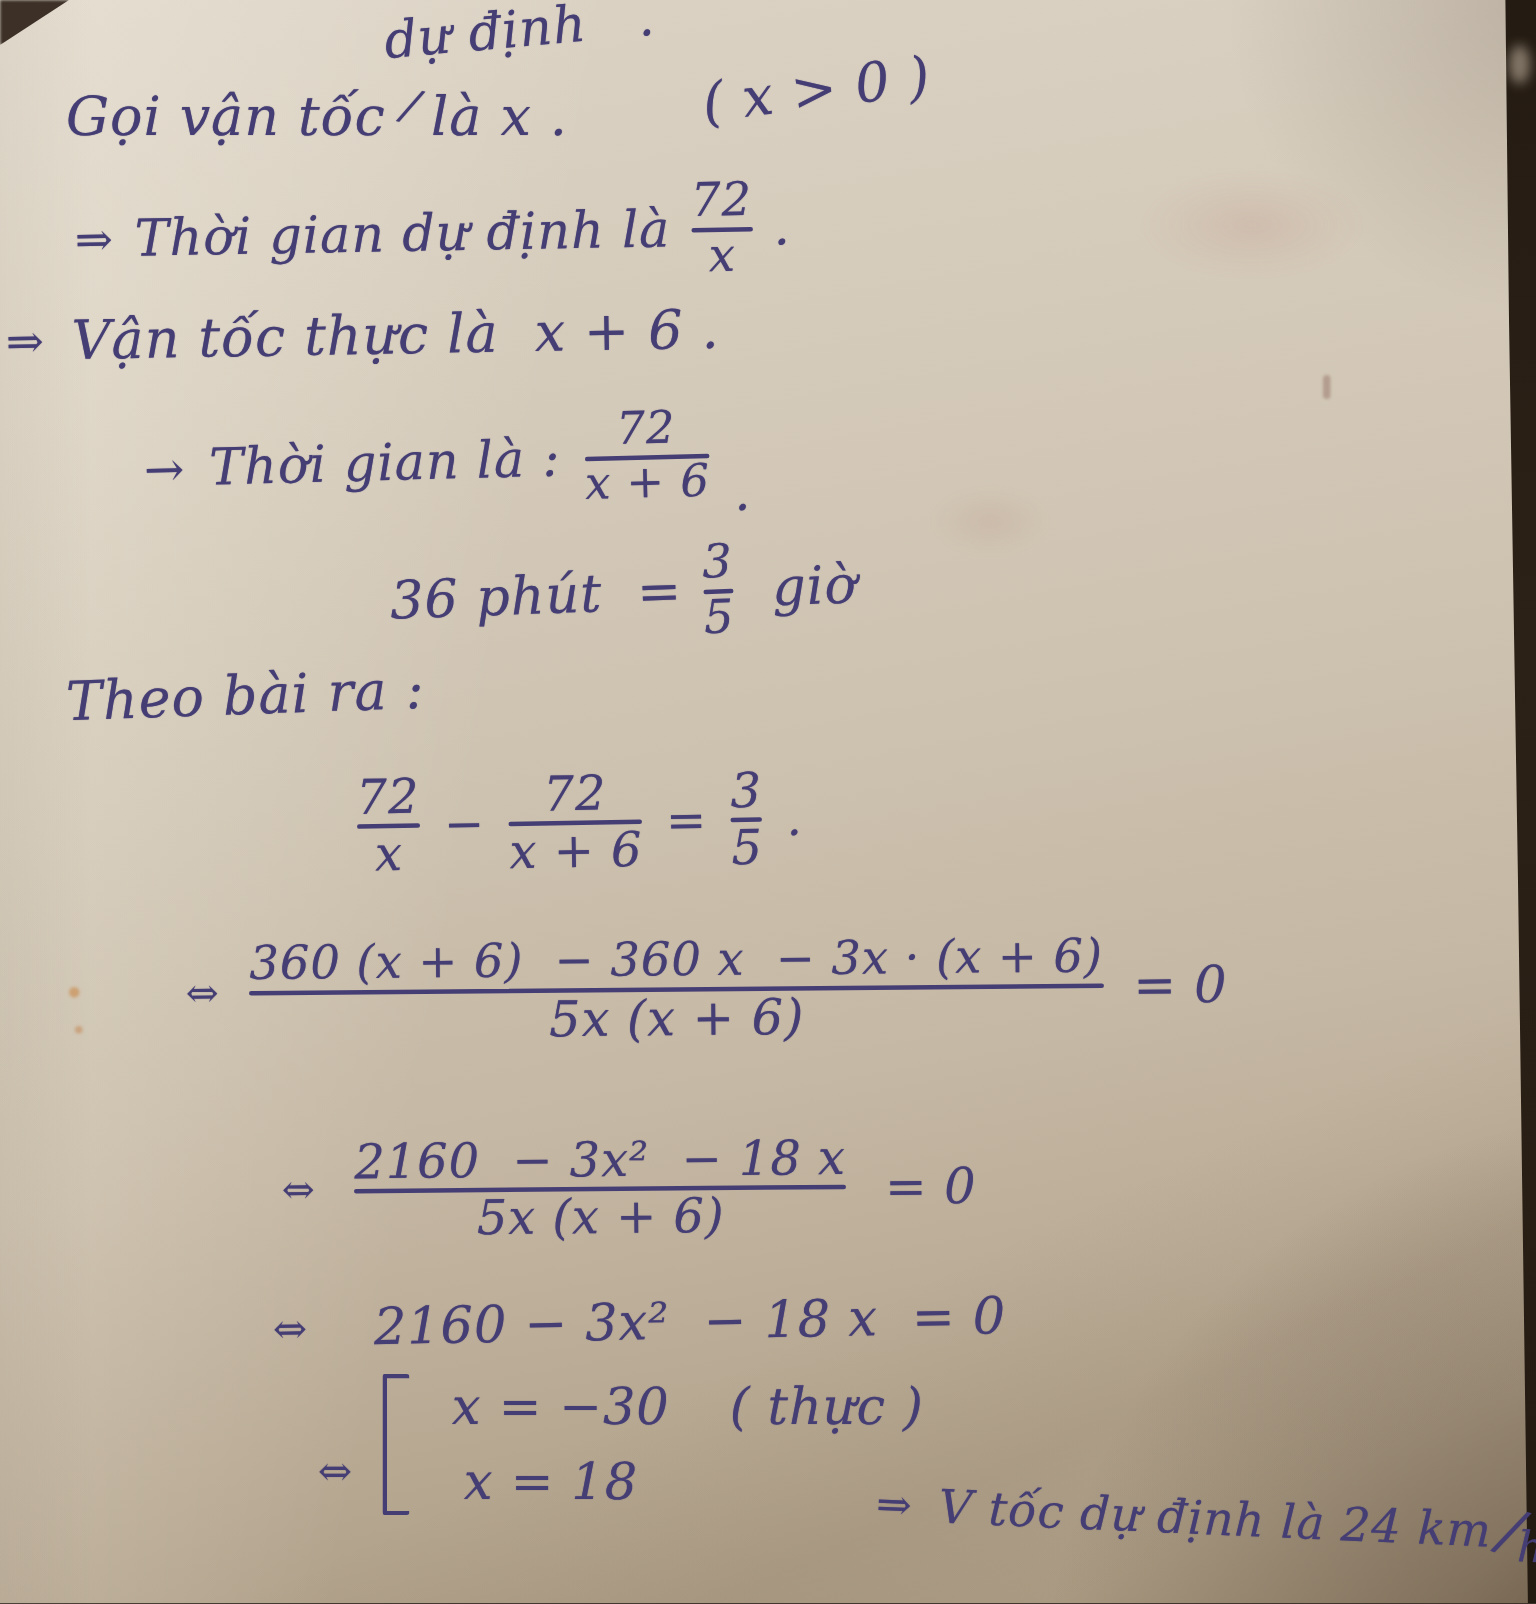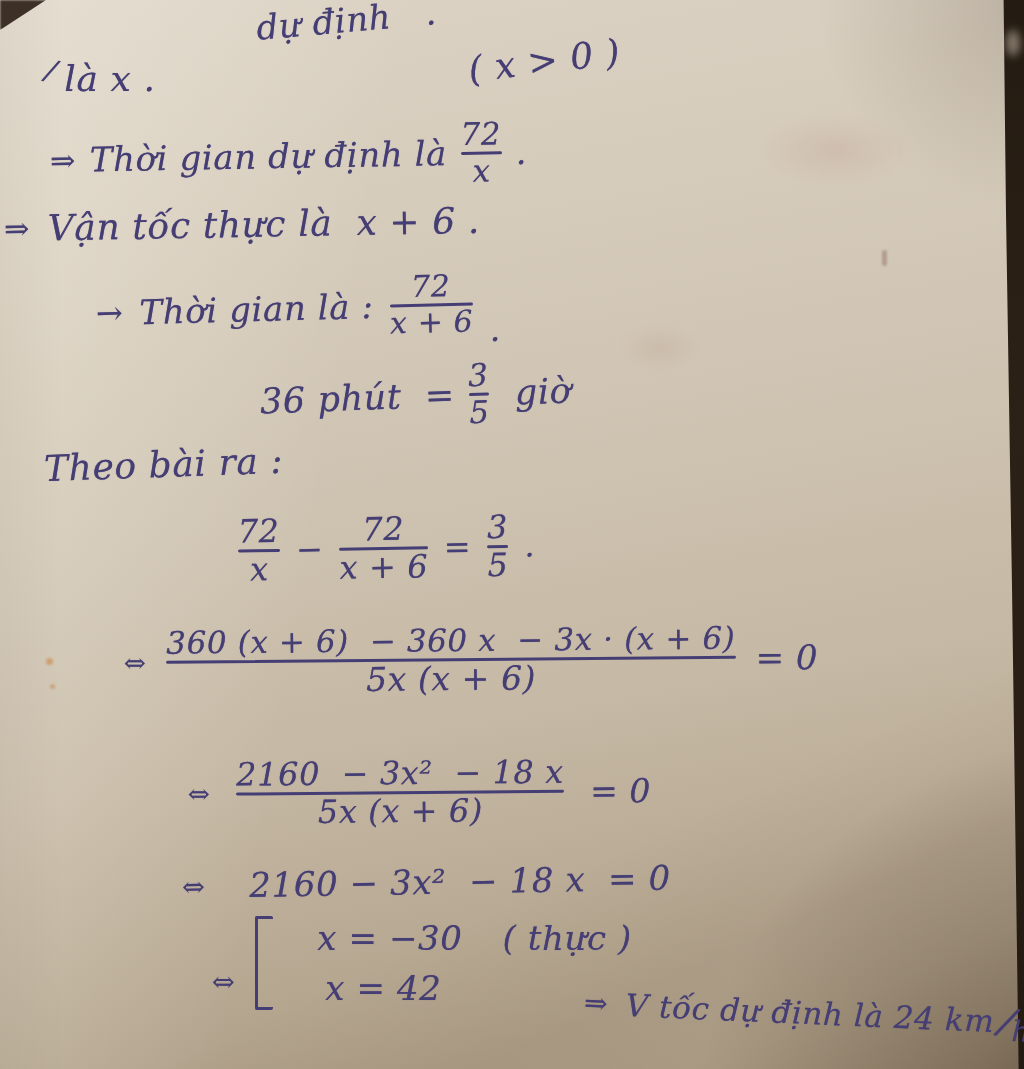--- a/index.html
+++ b/index.html
@@ -37,21 +37,21 @@
   .hw{color:#453e74;font-style:italic;letter-spacing:0.6px;
       text-shadow:0 0 0.7px rgba(62,54,112,0.65);}
   .cluster{position:absolute;display:flex;align-items:center;white-space:pre;}
   .arrow{display:inline-block;}
   .frac{display:inline-flex;flex-direction:column;align-items:center;line-height:1.02;}
   .frac .bar{align-self:stretch;height:2.6px;background:currentColor;border-radius:2px;margin:2px 0 1px 0;}
   .caret{display:inline-block;transform:rotate(14deg) translateY(-9px);font-size:0.8em;}
   .bracket{width:15px;height:88px;border-left:3.4px solid currentColor;
            border-top:3.4px solid currentColor;border-bottom:3.4px solid currentColor;
            border-radius:2px;flex:none;}
-  .sys-col{display:flex;flex-direction:column;gap:10px;margin-left:24px;}
+  .sys-col{display:flex;flex-direction:column;gap:10px;margin-left:8px;}
   .sys-row{display:flex;align-items:baseline;gap:40px;}
   .kmh{display:inline-flex;align-items:flex-start;}
   .kmh .slash{display:inline-block;transform:rotate(14deg);font-size:1.25em;margin:0 -2px;}
   .kmh .sub{display:inline-block;transform:translateY(16px);font-size:0.92em;}
 </style>
 </head>
 <body>
 
 <div id="photo">
 
@@ -63,20 +63,21 @@
   <div class="crease" style="left:46px;top:658px;width:7px;height:7px;background:rgba(200,130,60,0.55);border-radius:50%;filter:blur(1px);"></div>
   <div class="crease" style="left:50px;top:684px;width:5px;height:5px;background:rgba(190,120,60,0.45);border-radius:50%;filter:blur(1px);"></div>
   <div class="crease" style="left:882px;top:250px;width:5px;height:16px;background:rgba(110,60,50,0.30);border-radius:3px;filter:blur(1px);"></div>
   <div class="crease" style="left:0;top:640px;width:1024px;height:429px;background:linear-gradient(155deg,transparent 55%,rgba(80,60,40,0.07) 72%,transparent 84%);"></div>
 
   <div class="cluster hw" style="left:256px;top:0px;font-size:34px;transform:rotate(-5deg);">
     <span>dự định   .</span>
   </div>
 
   <div class="cluster hw" style="left:44px;top:58px;font-size:36px;gap:10px;">
+    <span>Gọi vận tốc</span>
     <span class="caret">/</span>
     <span>là x .</span>
   </div>
   <div class="cluster hw" style="left:468px;top:40px;font-size:36px;transform:rotate(-7deg);">
     <span>( x &gt; 0 )</span>
   </div>
 
   <div class="cluster hw" style="left:50px;top:112px;height:88px;font-size:34px;gap:14px;transform:rotate(-1deg);">
     <span class="arrow" style="font-size:30px;">⇒</span>
     <span>Thời gian dự định là</span>
@@ -166,21 +167,21 @@
 
   <div class="cluster hw" style="left:212px;top:916px;font-size:34px;gap:20px;">
     <span class="arrow" style="font-size:27px;transform:translateY(18px);">⇔</span>
     <span class="bracket"></span>
     <span class="sys-col">
       <span class="sys-row">
         <span>x = −30</span>
         <span>( thực )</span>
       </span>
       <span class="sys-row" style="margin-left:8px;">
-        <span>x = 42</span>
+        <span>x = 18</span>
       </span>
     </span>
   </div>
 
   <div class="cluster hw" style="left:584px;top:990px;font-size:31px;gap:8px;transform:rotate(2.5deg);">
     <span class="arrow" style="font-size:28px;">⇒ </span>
     <span>V tốc dự định là 24 km</span>
     <span class="kmh">
       <span class="slash">/</span>
       <span class="sub">h</span>

